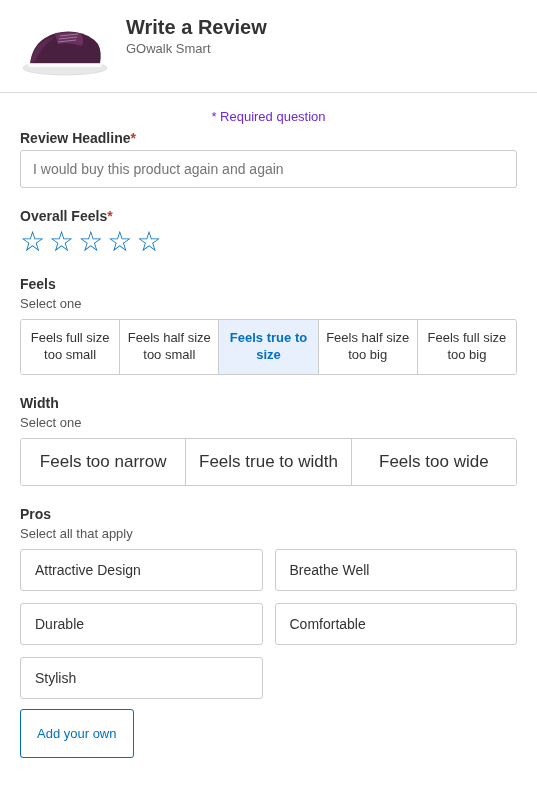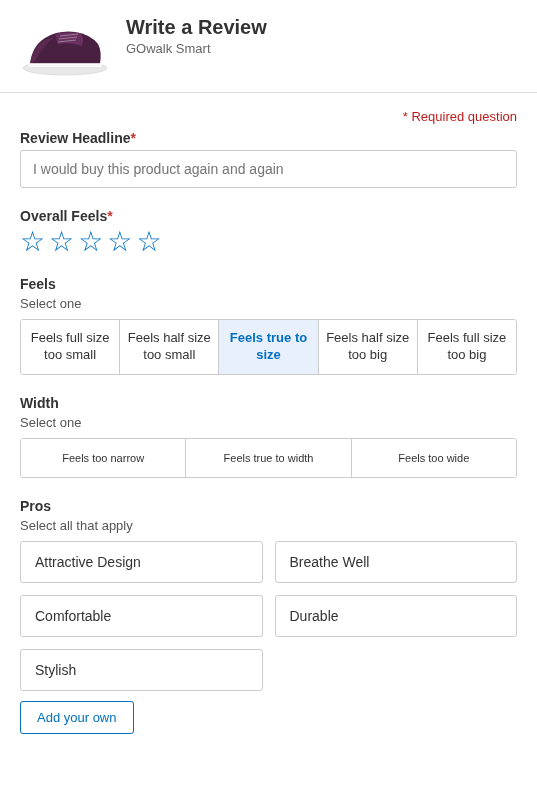--- a/index.html
+++ b/index.html
@@ -40,22 +40,22 @@
       margin-top: 2px;
     }
 
     
     .main {
       padding: 16px 20px;
     }
 
     
     .required-note {
-      text-align: right;
-      color: #b91c1c;
+      text-align: center;
+      color: #6d28d9;
       font-size: 13px;
       margin-bottom: 6px;
     }
 
     
     .section {
       margin-bottom: 20px;
     }
     .section-label {
       font-weight: bold;
@@ -123,21 +123,21 @@
     .width-options {
       display: flex;
       border: 1px solid #ccc;
       border-radius: 3px;
       overflow: hidden;
     }
     .width-option {
       flex: 1;
       padding: 12px 6px;
       text-align: center;
-      font-size: 11px;
+      font-size: 17px;
       border-right: 1px solid #ccc;
       cursor: pointer;
       color: #333;
       background: #fff;
       line-height: 1.3;
     }
     .width-option:last-child {
       border-right: none;
     }
 
@@ -157,21 +157,21 @@
       background: #fff;
     }
     .pros-item.full-width {
       grid-column: 1 / 2;
     }
 
     
     .add-own-btn {
       display: inline-block;
       margin-top: 10px;
-      padding: 8px 16px;
+      padding: 16px 16px;
       border: 1px solid #0070c0;
       border-radius: 3px;
       color: #0070c0;
       font-size: 13px;
       cursor: pointer;
       background: #fff;
     }
 
     .required-star {
       color: #c0392b;
@@ -251,20 +251,20 @@
       <div class="width-option">Feels too wide</div>
     </div>
   </div>
 
   <div class="section">
     <div class="section-label">Pros</div>
     <div class="section-sublabel">Select all that apply</div>
     <div class="pros-grid">
       <div class="pros-item">Attractive Design</div>
       <div class="pros-item">Breathe Well</div>
+      <div class="pros-item">Durable</div>
       <div class="pros-item">Comfortable</div>
-      <div class="pros-item">Durable</div>
       <div class="pros-item full-width">Stylish</div>
     </div>
     <button class="add-own-btn">Add your own</button>
   </div>
 
 </div>
 
 </body></html>

